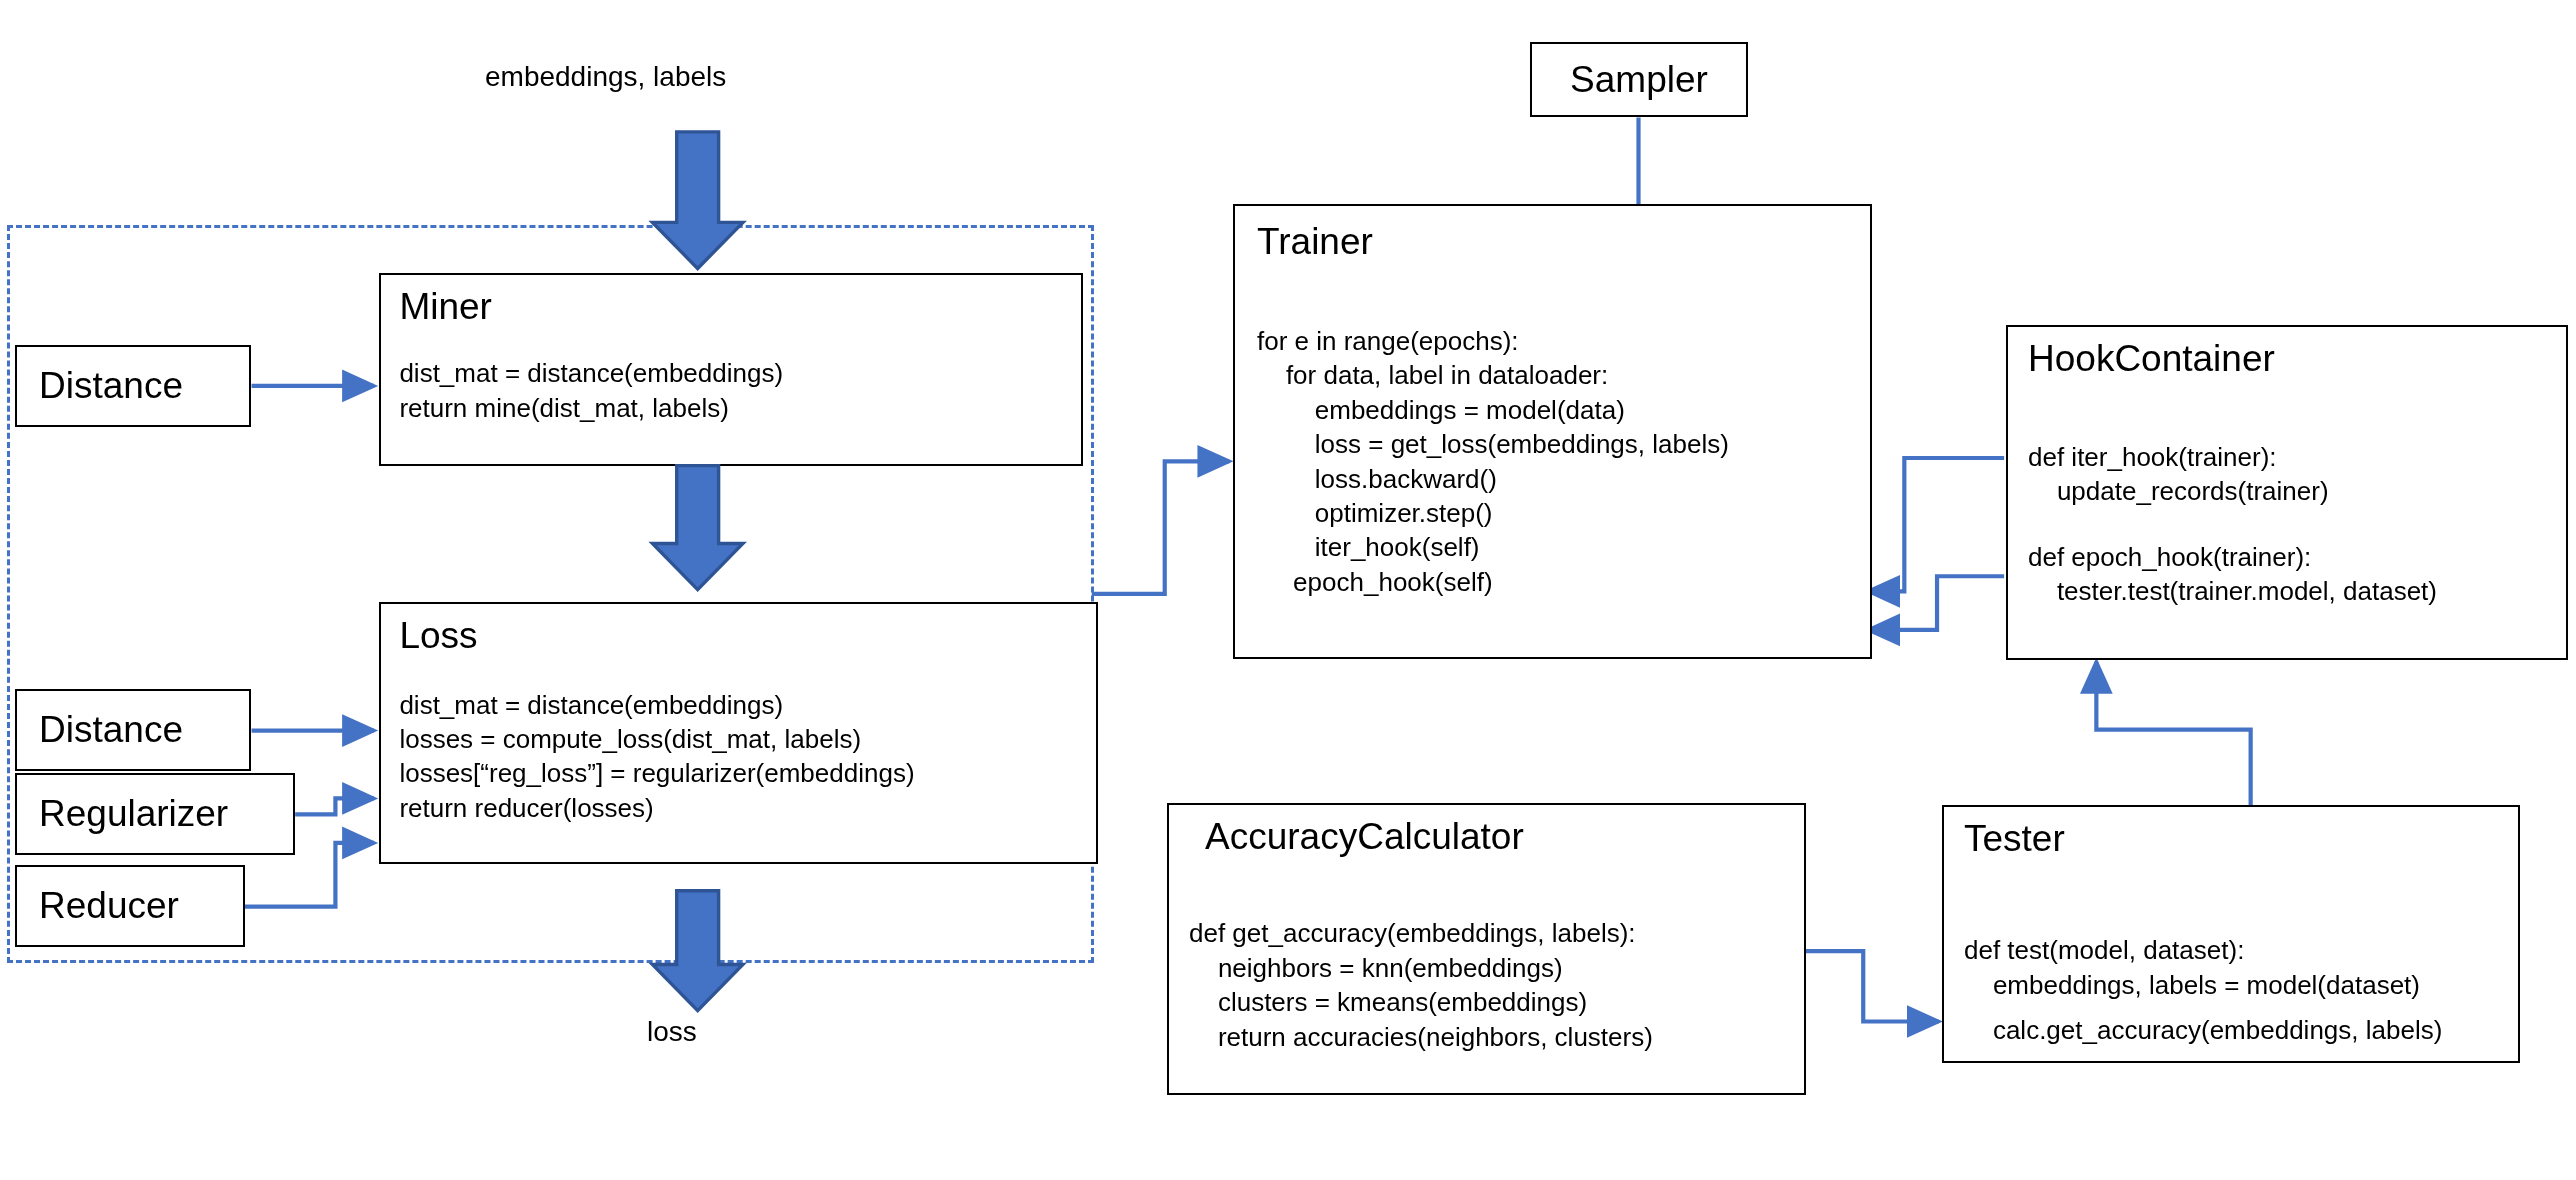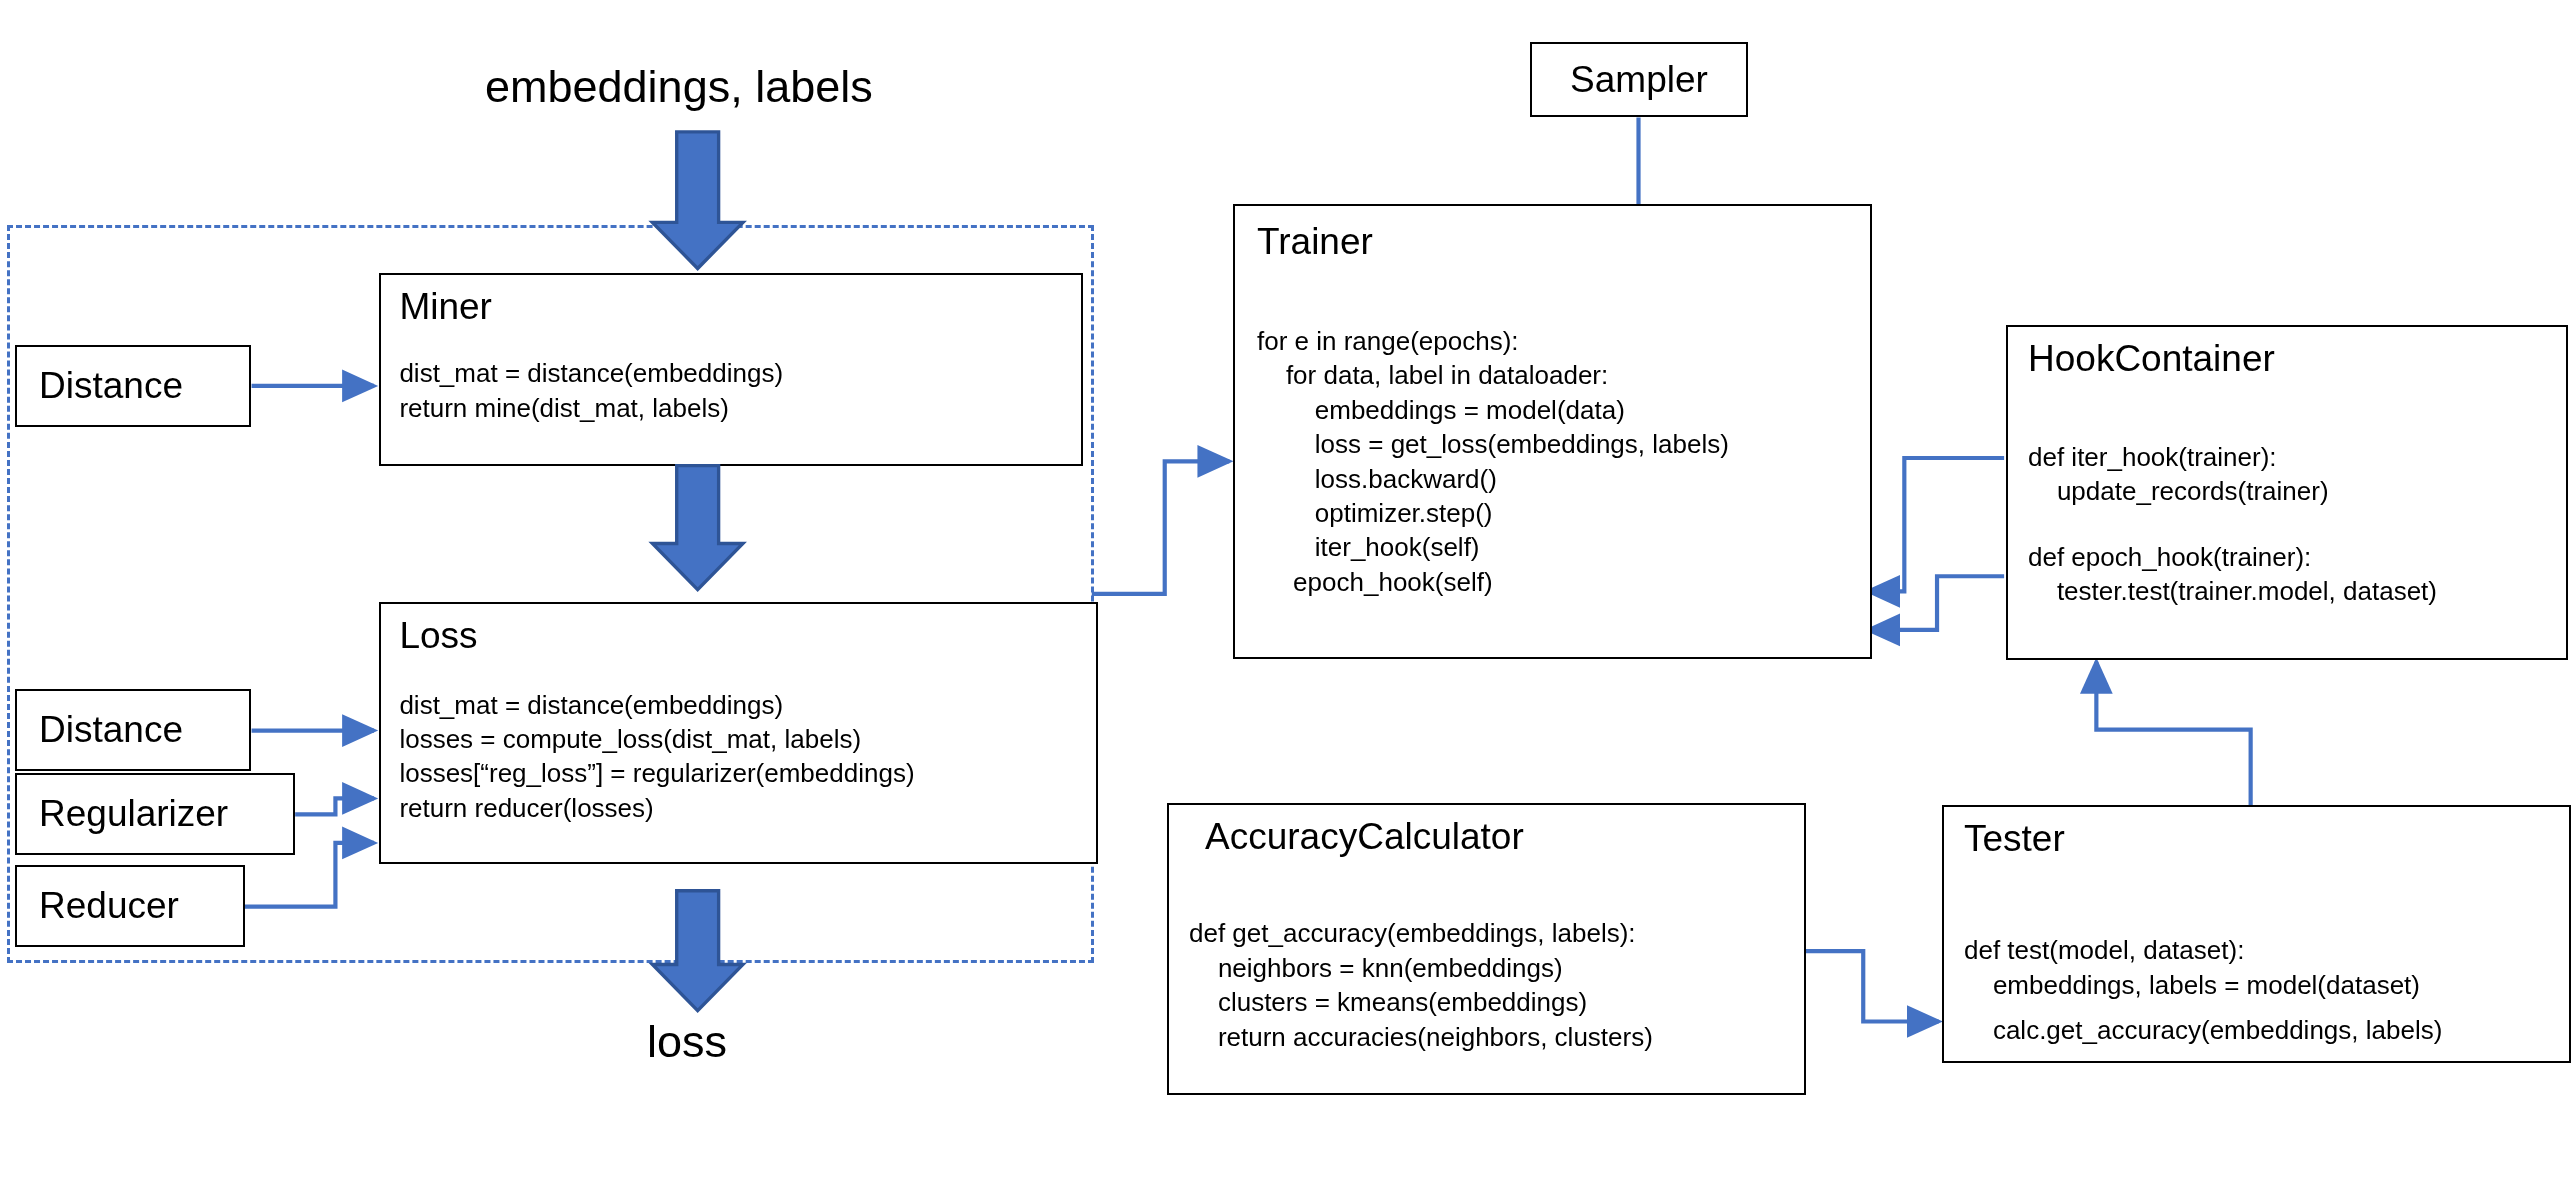--- a/index.html
+++ b/index.html
@@ -39,21 +39,21 @@
     align-items: center;
     justify-content: flex-start;
   }
   .simple-label {
     font-size: 37px;
     color: #000000;
     white-space: nowrap;
   }
   .free-label {
     position: absolute;
-    font-size: 45px;
+    font-size: 28px;
     color: #000000;
     white-space: nowrap;
     z-index: 4;
     text-align: center;
   }
   .dashed-region {
     position: absolute;
     box-sizing: border-box;
     border: 3.4px dashed #4472C4;
     background: transparent;
@@ -138,21 +138,21 @@
   </div>
 
   <div class="node" style="left:1167px; top:803px; width:639px; height:292px;">
     <div class="node-title" style="position:absolute; left:36px; top:13.4px;">AccuracyCalculator</div>
     <div class="node-code" style="position:absolute; left:20px; top:112px;">def get_accuracy(embeddings, labels):</div>
     <div class="node-code" style="position:absolute; left:20px; top:147px;">    neighbors = knn(embeddings)</div>
     <div class="node-code" style="position:absolute; left:20px; top:181px;">    clusters = kmeans(embeddings)</div>
     <div class="node-code" style="position:absolute; left:20px; top:216px;">    return accuracies(neighbors, clusters)</div>
   </div>
 
-  <div class="node" style="left:1942px; top:805px; width:629px; height:258px;">
+  <div class="node" style="left:1942px; top:805px; width:578px; height:258px;">
     <div class="node-title" style="position:absolute; left:20px; top:13.4px;">Tester</div>
     <div class="node-code" style="position:absolute; left:20px; top:127px;">def test(model, dataset):</div>
     <div class="node-code" style="position:absolute; left:20px; top:162px;">    embeddings, labels = model(dataset)</div>
     <div class="node-code" style="position:absolute; left:20px; top:207px;">    calc.get_accuracy(embeddings, labels)</div>
   </div>
 
   <svg class="overlay" viewBox="0 0 3072 1408">
     <defs>
       <marker id="arrowblue" markerWidth="9" markerHeight="9" refX="7.6" refY="4.5" orient="auto" markerUnits="strokeWidth">
         <path d="M0,0.6 L8.6,4.5 L0,8.4 Z" fill="#4472C4"></path>

